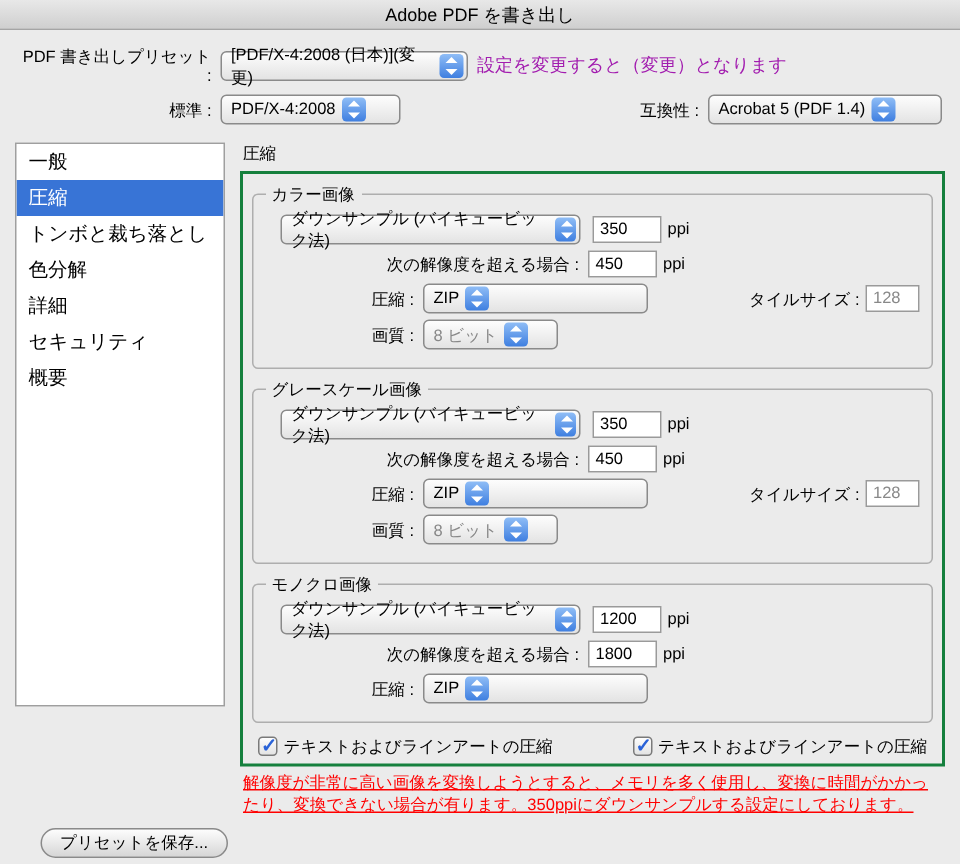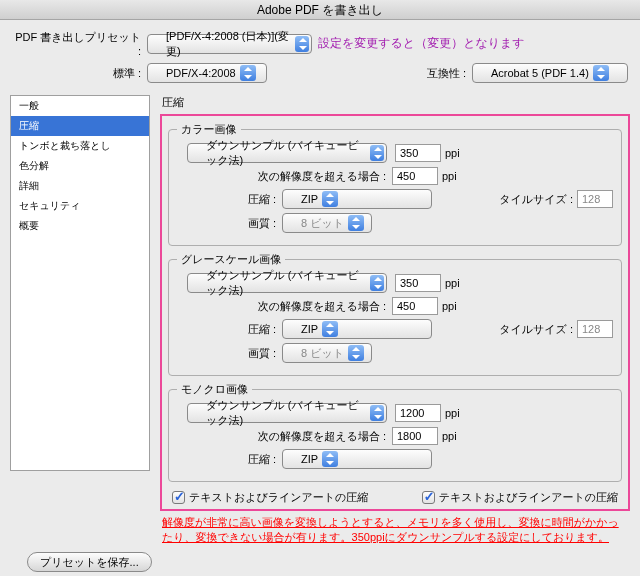--- a/index.html
+++ b/index.html
@@ -34,21 +34,21 @@
     text-align: right;
     padding-right: 6px;
   }
   .select {
     display: inline-flex;
     align-items: center;
     background: linear-gradient(#fdfdfd,#e3e3e3);
     border: 1px solid #8a8a8a;
     border-radius: 4px;
     height: 20px;
-    padding: 0 2px 0 18px;
+    padding: 0 2px 0 6px;
     font-size: 11px;
   }
   .select .arrows {
     width: 16px;
     height: 16px;
     margin-left: 4px;
     background: linear-gradient(#8fbdf6,#3f7fe0);
     border-radius: 3px;
     position: relative;
   }
@@ -68,37 +68,37 @@
   }
   .sidebar {
     width: 140px;
     background: #fff;
     border: 1px solid #9f9f9f;
     height: 376px;
     overflow: hidden;
   }
   .sidebar .item {
     padding: 3px 8px;
-    font-size: 10px;
+    font-size: 13px;
   }
   .sidebar .item.selected {
     background: #3874d6;
     color: #fff;
   }
   .main {
     flex: 1;
     padding-left: 10px;
     position: relative;
   }
   .section-title {
     font-size: 11px;
     margin: 0 0 4px 2px;
   }
   .redbox {
-    border: 2px solid #ec4899;
+    border: 2px solid #15803d;
     padding: 6px 6px 4px 6px;
     background: #ebebeb;
   }
   fieldset {
     border: 1px solid #aeaeae;
     border-radius: 4px;
     margin: 0 0 6px 0;
     padding: 6px 8px 8px 8px;
     background: #ebebeb;
   }

